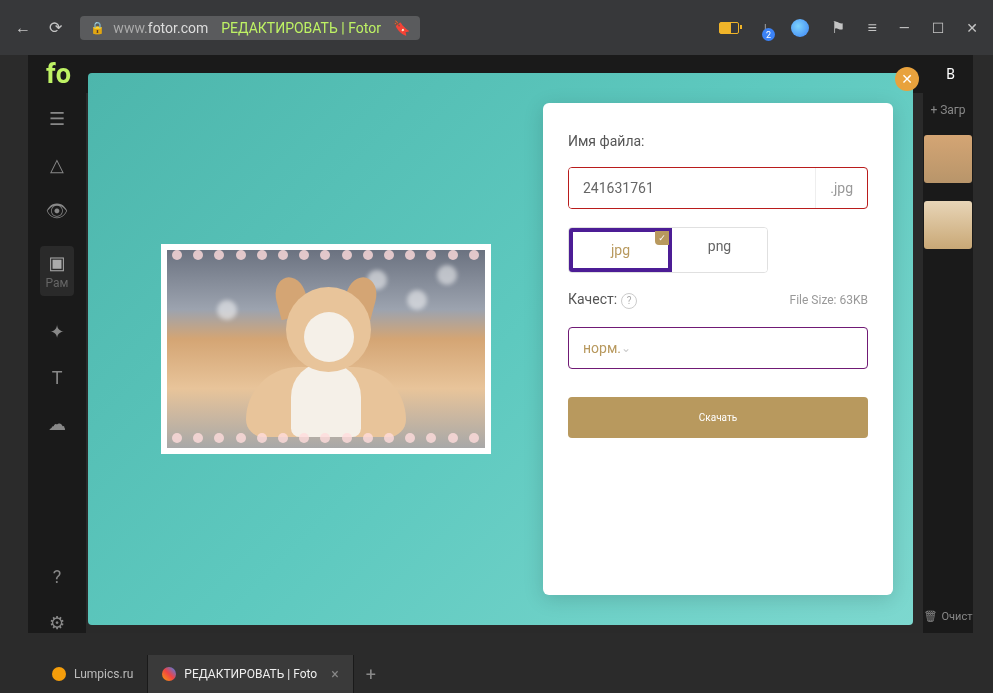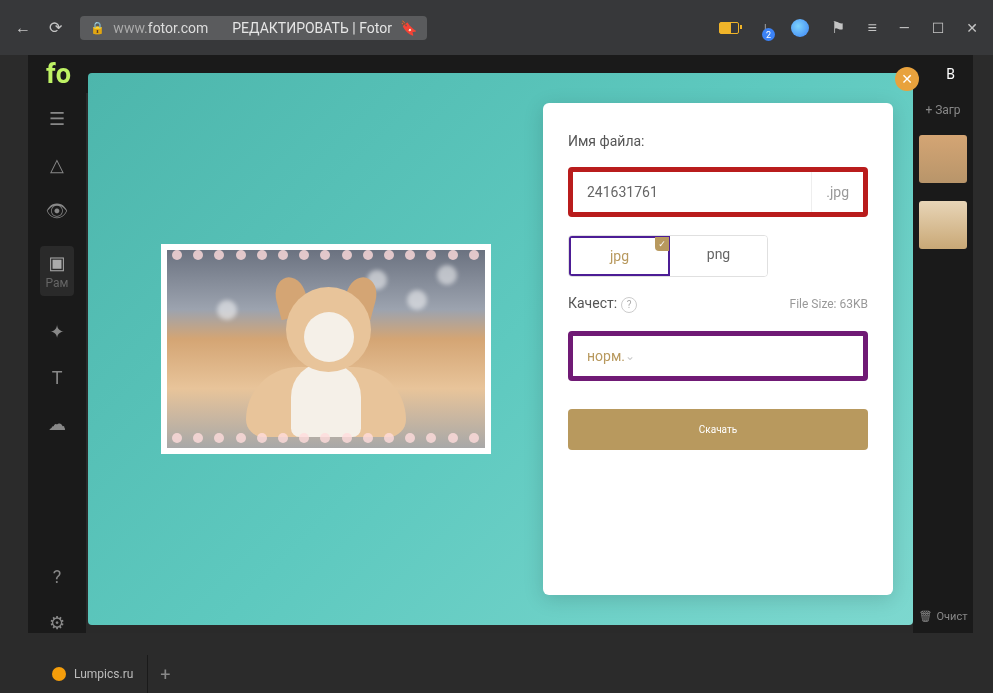--- a/index.html
+++ b/index.html
@@ -3,42 +3,42 @@
 <meta charset="utf-8">
 <style>
 *{margin:0;padding:0;box-sizing:border-box;font-family:-apple-system,BlinkMacSystemFont,"Segoe UI",Roboto,sans-serif}
 body{width:993px;height:693px;background:#2b2b2b;overflow:hidden;position:relative}
 .browser-chrome{height:55px;background:#37383a;display:flex;align-items:center;padding:0 15px;gap:18px}
 .browser-chrome .nav-icon{color:#c4c4c4;font-size:16px;cursor:pointer;display:flex;align-items:center}
 .url-bar{display:flex;align-items:center;background:#5a5b5d;border-radius:4px;padding:4px 10px;gap:8px;min-width:340px}
 .lock-icon{color:#aaa;font-size:12px}
 .url-text{color:#aaa;font-size:14px}
 .url-text .domain{color:#ddd}
-.page-title{color:#e5e5e5;font-size:14px;margin-left:16px}
+.page-title{color:#bef264;font-size:14px;margin-left:5px}
 .bookmark-icon{color:#888;margin-left:auto;font-size:14px}
 .chrome-right{margin-left:auto;display:flex;align-items:center;gap:22px}
 .battery{width:20px;height:12px;border:1.5px solid #f0b429;border-radius:2px;position:relative}
 .battery:after{content:"";position:absolute;right:-4px;top:2px;width:2px;height:4px;background:#f0b429}
 .battery-fill{width:60%;height:100%;background:#f0b429}
 .download-badge{position:relative}
 .badge{position:absolute;bottom:-4px;right:-6px;background:#3b82f6;color:#fff;font-size:9px;border-radius:50%;width:13px;height:13px;display:flex;align-items:center;justify-content:center}
 .circle-icon{width:18px;height:18px;border-radius:50%;background:radial-gradient(circle at 40% 40%,#7dd3fc,#3b82f6)}
 .win-btn{color:#c4c4c4;font-size:14px;cursor:pointer}
 .app-area{position:absolute;top:55px;left:28px;right:20px;bottom:60px;background:#1a1a1a}
 .app-header{height:38px;background:#1a1a1a;display:flex;align-items:center;padding:0 18px}
 .logo{color:#bef264;font-size:27px;font-weight:bold}
 .header-right{margin-left:auto;color:#fff;font-size:14px}
 .app-body{display:flex;height:calc(100% - 38px)}
 .sidebar{width:58px;background:#1a1a1a;display:flex;flex-direction:column;align-items:center;padding-top:15px;gap:25px}
 .sidebar-icon{color:#888;font-size:18px;cursor:pointer;display:flex;flex-direction:column;align-items:center;gap:3px}
 .sidebar-icon.active{color:#aaa;background:#2a2a2a;padding:6px;border-radius:4px}
 .sidebar-label{font-size:12px;color:#666}
 .sidebar-spacer{flex:1}
 .main-canvas{flex:1;background:#2a2a2a;position:relative}
-.right-panel{width:60px;background:#1a1a1a;display:flex;flex-direction:column;align-items:center;padding-top:10px;gap:8px}
+.right-panel{width:50px;background:#1a1a1a;display:flex;flex-direction:column;align-items:center;padding-top:10px;gap:8px}
 .add-btn{color:#888;font-size:12px;display:flex;align-items:center;gap:3px}
 .thumb{width:48px;height:48px;background:#8b6f47;border-radius:3px;margin-top:10px}
 .thumb.t1{background:linear-gradient(#d4a574,#b8956a)}
 .thumb.t2{background:linear-gradient(#e8d5b7,#c9a876)}
 .right-bottom{margin-top:auto;margin-bottom:10px;color:#888;font-size:11px;display:flex;align-items:center;gap:4px}
 .modal-overlay{position:absolute;top:73px;left:88px;right:80px;bottom:68px;background:linear-gradient(135deg,#4db6ac,#5ec9bf,#7dd8cf);border-radius:4px;display:flex;padding:30px 20px}
 .close-modal{position:absolute;top:-6px;right:-6px;width:24px;height:24px;background:#e8a23d;border-radius:50%;color:#fff;display:flex;align-items:center;justify-content:center;font-size:14px;cursor:pointer}
 .preview-area{flex:1;display:flex;align-items:center;justify-content:center}
 .preview-frame{width:330px;height:210px;background:#fff;padding:6px;position:relative}
 .preview-img{width:100%;height:100%;background:linear-gradient(180deg,#6b7280 0%,#9ca3af 30%,#d4a574 45%,#e8c49a 70%,#a8a8a8 100%);position:relative;overflow:hidden}
@@ -49,31 +49,31 @@
 .dog-face{position:absolute;top:35px;left:68px;width:50px;height:50px;background:#f5f0e8;border-radius:50%}
 .dog-ear1{position:absolute;top:0;left:40px;width:30px;height:40px;background:#d4a574;border-radius:50% 50% 0 0;transform:rotate(-15deg)}
 .dog-ear2{position:absolute;top:0;left:110px;width:30px;height:40px;background:#d4a574;border-radius:50% 50% 0 0;transform:rotate(15deg)}
 .bokeh{position:absolute;width:20px;height:20px;background:rgba(255,255,255,0.5);border-radius:50%;filter:blur(2px)}
 .frame-border{position:absolute;left:6px;right:6px;height:15px;display:flex;justify-content:space-around}
 .frame-border.top{top:6px}
 .frame-border.bottom{bottom:6px}
 .heart{width:10px;height:10px;background:rgba(255,220,220,0.8);border-radius:50%}
 .export-panel{width:350px;background:#fff;border-radius:6px;padding:30px 25px;display:flex;flex-direction:column;gap:18px;box-shadow:0 4px 20px rgba(0,0,0,0.15)}
 .field-label{color:#555;font-size:14px}
-.filename-row{display:flex;border:5px solid #b91c1c;border-radius:4px;overflow:hidden}
+.filename-row{display:flex;border:1px solid #b91c1c;border-radius:4px;overflow:hidden}
 .filename-input{flex:1;border:none;padding:12px 14px;font-size:14px;color:#666;outline:none}
 .ext-display{padding:12px 14px;color:#999;font-size:14px;border-left:1px solid #eee}
 .type-row{display:flex;border:1px solid #e0e0e0;border-radius:4px;overflow:hidden;width:200px}
 .type-btn{flex:1;padding:10px;text-align:center;font-size:14px;cursor:pointer;background:#fff;color:#666}
-.type-btn.active{border:2px solid #4c1d95;color:#b8995e;position:relative}
+.type-btn.active{border:4px solid #4c1d95;color:#b8995e;position:relative}
 .type-btn.active:after{content:"✓";position:absolute;top:-1px;right:-1px;background:#b8995e;color:#fff;font-size:9px;width:14px;height:14px;display:flex;align-items:center;justify-content:center;border-radius:0 0 0 4px}
 .quality-row{display:flex;justify-content:space-between;align-items:center}
 .help-icon{display:inline-flex;width:16px;height:16px;border:1px solid #ccc;border-radius:50%;align-items:center;justify-content:center;font-size:10px;color:#aaa;margin-left:4px}
 .filesize{color:#999;font-size:12px}
-.quality-select{border:5px solid #701a75;border-radius:4px;padding:12px 14px;display:flex;justify-content:flex-start;align-items:center;cursor:pointer}
+.quality-select{border:1px solid #701a75;border-radius:4px;padding:12px 14px;display:flex;justify-content:flex-start;align-items:center;cursor:pointer}
 .quality-value{color:#b8995e;font-size:14px}
 .chevron{color:#ccc;font-size:12px}
 .download-btn{background:#b8995e;color:#fff;padding:15px;text-align:center;border-radius:4px;font-size:10px;cursor:pointer;margin-top:10px}
 .taskbar{position:absolute;bottom:0;left:28px;right:20px;height:38px;background:#2b2b2b;display:flex;align-items:center;padding:0 10px}
 .tab{display:flex;align-items:center;gap:8px;padding:0 14px;height:100%;color:#bbb;font-size:12px;cursor:pointer;border-right:1px solid #1a1a1a}
 .tab.active{background:#3a3a3a;color:#eee}
 .tab-icon{width:14px;height:14px;border-radius:50%}
 .tab-icon.orange{background:#f59e0b}
 .tab-icon.multi{background:linear-gradient(45deg,#f59e0b,#ef4444,#3b82f6)}
 .tab-close{color:#888;font-size:14px;margin-left:6px}
@@ -207,14 +207,19 @@
     </div>
     <div class="download-btn">Скачать</div>
   </div>
 </div>
 
 <div class="taskbar">
   <div class="tab">
       <div class="tab-icon orange"></div>
       <span>Lumpics.ru</span>
     </div>
+  <div class="tab active">
+      <div class="tab-icon multi"></div>
+      <span>РЕДАКТИРОВАТЬ | Foto</span>
+      <span class="tab-close">×</span>
+    </div>
   <span class="new-tab">+</span>
 </div>
 
 </body></html>

